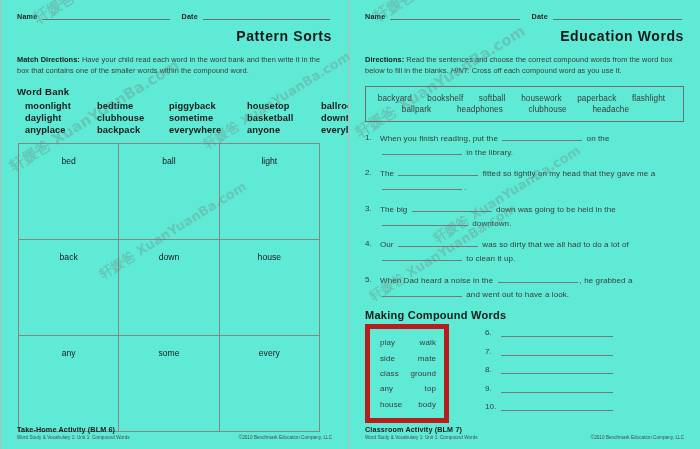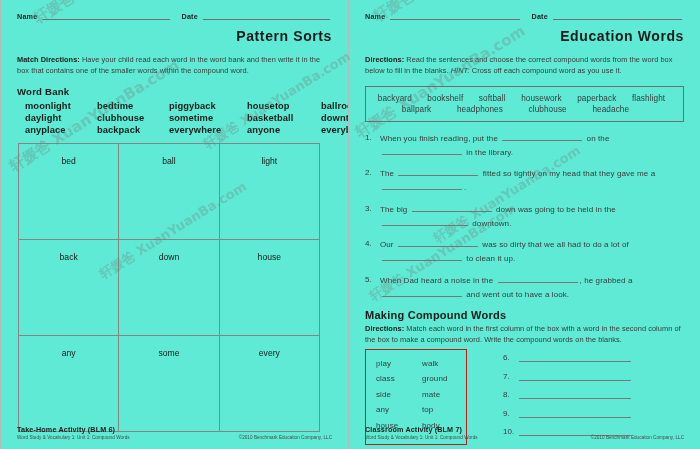--- a/index.html
+++ b/index.html
@@ -203,24 +203,24 @@
     font-weight: bold;
     letter-spacing: .25px;
     color: #1a1a1a;
     margin: 2px 0 2px 0;
   }
   .mcw-area {
     display: flex;
     margin-top: 3px;
   }
   .match-box {
-    border: 1px solid #b91c1c;
-    width: 102px;
+    border: 5px solid #b91c1c;
+    width: 84px;
     box-sizing: border-box;
-    padding: 6px 0 6px 0;
+    padding: 6px 8px 6px 0;
   }
   .match-row {
     display: flex;
     font-size: 8px;
     color: #3b3b3b;
     padding: 3.2px 0;
     letter-spacing: .1px;
   }
   .match-row .c1 { width: 56px; padding-left: 10px; box-sizing: border-box; }
   .match-row .c2 { flex: 1 1 auto; }
@@ -389,38 +389,35 @@
 
         <div class="q-item">
           <span class="q-num">5.</span>
           <span class="q-text"><span>When Dad heard a noise in the </span><span class="blank b-med"></span><span>, he grabbed a </span><span class="blank b-med"></span><span> and went out to have a look.</span></span>
         </div>
 
       </div>
 
       <div class="section-head">Making Compound Words</div>
 
-      <p class="directions" style="margin-bottom:3px;">
-        <b>Directions:</b><span> Match each word in the first column of the box with a word in the second column of the box to make a compound word. Write the compound words on the blanks.</span>
-      </p>
 
       <div class="mcw-area">
 
         <div class="match-box">
           <div class="match-row">
             <span class="c1">play</span>
             <span class="c2">walk</span>
           </div>
           <div class="match-row">
+            <span class="c1">side</span>
+            <span class="c2">mate</span>
+          </div>
+          <div class="match-row">
             <span class="c1">class</span>
             <span class="c2">ground</span>
-          </div>
-          <div class="match-row">
-            <span class="c1">side</span>
-            <span class="c2">mate</span>
           </div>
           <div class="match-row">
             <span class="c1">any</span>
             <span class="c2">top</span>
           </div>
           <div class="match-row">
             <span class="c1">house</span>
             <span class="c2">body</span>
           </div>
         </div>

